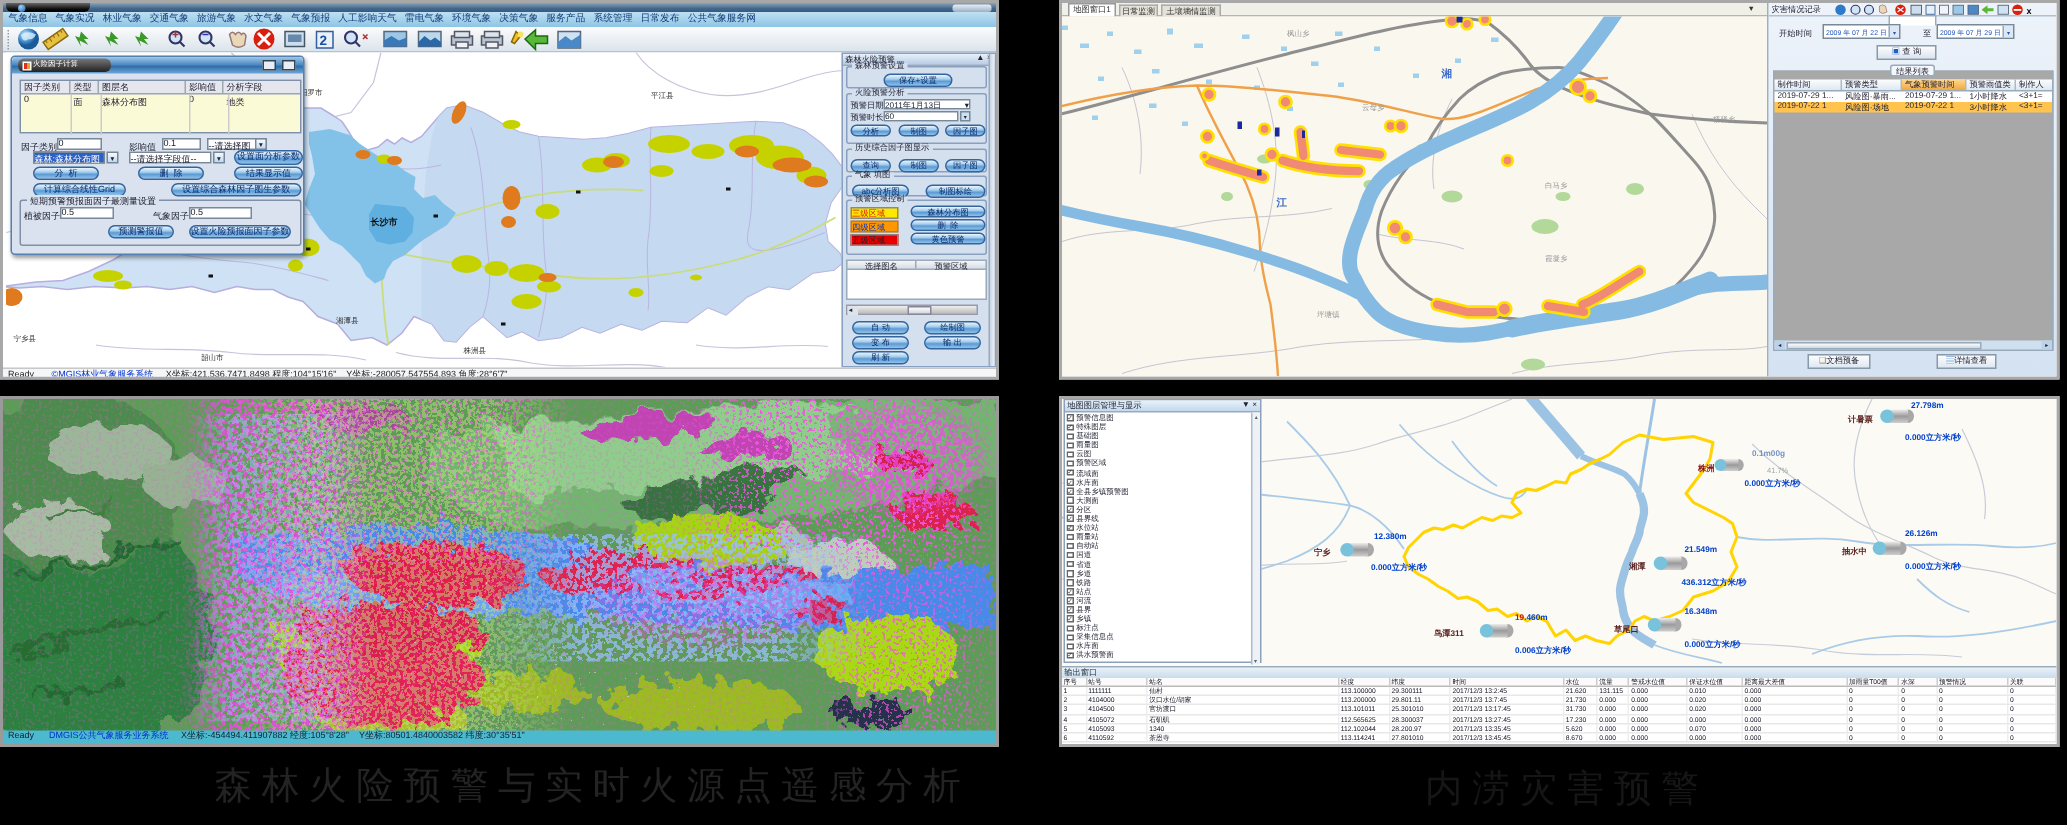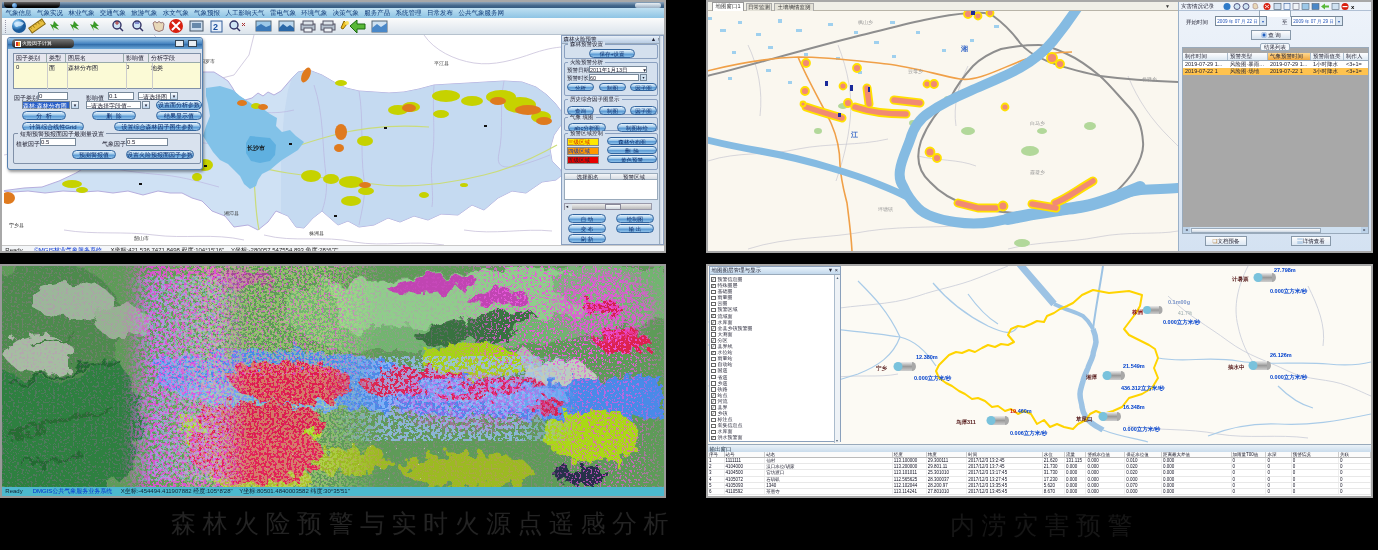--- a/index.html
+++ b/index.html
@@ -870,14 +870,14 @@
           <span style="width:38px;border-right:1px solid #eee;padding-left:1px;overflow:hidden;white-space:nowrap;">0.000</span>
           <span style="width:72px;border-right:1px solid #eee;padding-left:1px;overflow:hidden;white-space:nowrap;">0.000</span>
           <span style="width:36px;border-right:1px solid #eee;padding-left:1px;overflow:hidden;white-space:nowrap;">0</span>
           <span style="width:26px;border-right:1px solid #eee;padding-left:1px;overflow:hidden;white-space:nowrap;">0</span>
           <span style="width:49px;border-right:1px solid #eee;padding-left:1px;overflow:hidden;white-space:nowrap;">0</span>
           <span style="width:33px;border-right:1px solid #eee;padding-left:1px;overflow:hidden;white-space:nowrap;">0</span>
         </div>
       </div>
     </div>
   </div>
-  <div class="caption" style="left:143px;top:507px;color:#232323;margin-left:28px;">森林火险预警与实时火源点遥感分析</div>
+  <div class="caption" style="left:143px;top:507px;color:#232323;">森林火险预警与实时火源点遥感分析</div>
   <div class="caption" style="left:950px;top:509px;color:#161616;">内涝灾害预警</div>
 
 </body></html>

